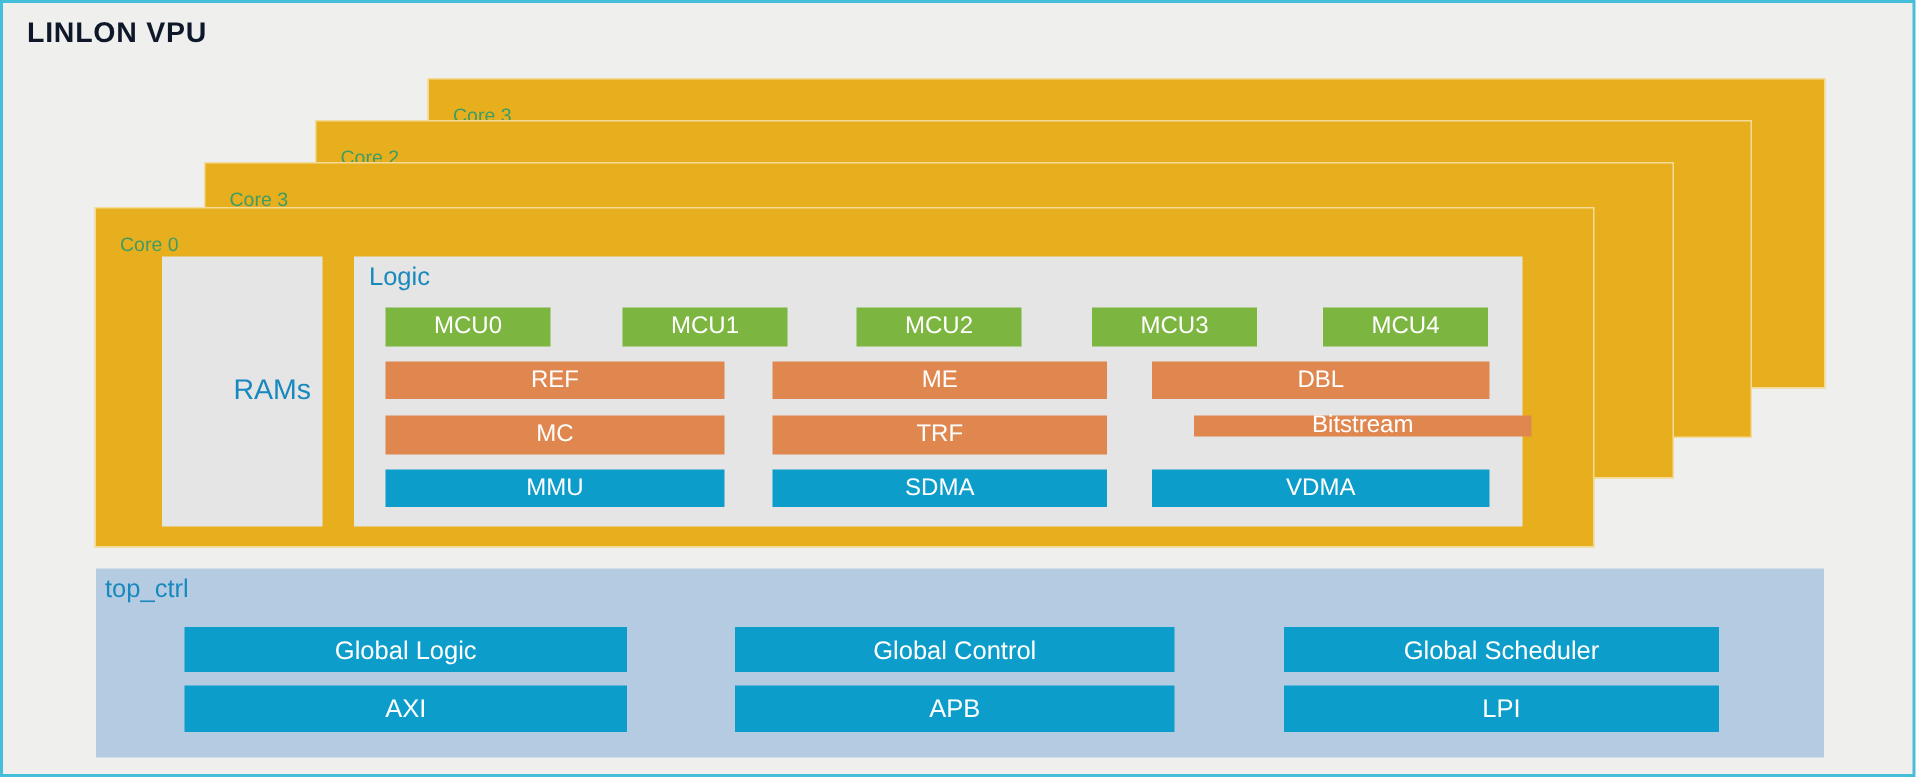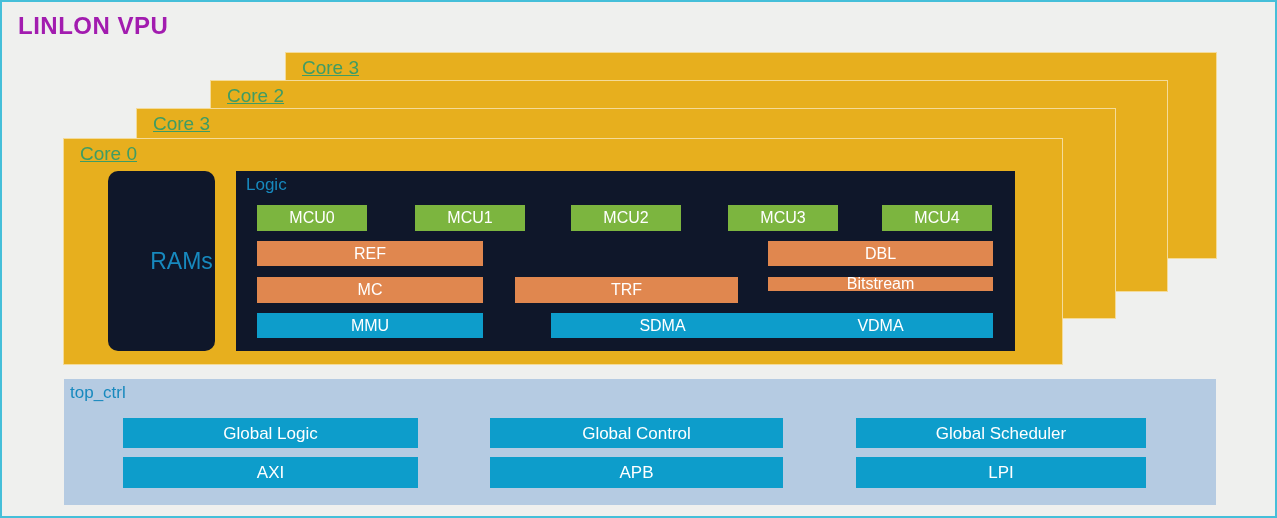--- a/index.html
+++ b/index.html
@@ -7,34 +7,34 @@
     position:relative;
     width:1277px;height:518px;
     background:#EFF0EE;
     border:2px solid #45BFD9;
     box-sizing:border-box;
     font-family:"Liberation Sans", sans-serif;
     overflow:hidden;
   }
   .abs{position:absolute;box-sizing:border-box;}
   .page-title{
-    font-size:24px;font-weight:bold;color:#a21caf;letter-spacing:.5px;
+    font-size:19px;font-weight:bold;color:#0f172a;letter-spacing:.5px;
   }
   .core{
     background:#E7AF1E;
     border:1px solid rgba(255,255,255,0.55);
   }
   .core-label{
-    position:absolute;left:16px;top:4px;
-    font-size:19px;color:#3E9C64;text-decoration:underline;
+    position:absolute;left:16px;top:16px;
+    font-size:13px;color:#3E9C64;
   }
-  .white-box{background:#0f172a;padding-left:40px;}
+  .white-box{background:#e5e5e5;padding-left:40px;}
   .rams-box{
     display:flex;align-items:center;justify-content:center;
-    font-size:23px;color:#1789BE;border-radius:10px;
+    font-size:19px;color:#1789BE;
   }
   .logic-label{
     position:absolute;left:10px;top:4px;
     font-size:17px;color:#1789BE;
   }
   .bar{
     position:absolute;
     display:flex;align-items:center;justify-content:center;
     color:#FFFFFF;font-size:16px;line-height:1;
   }
@@ -83,28 +83,29 @@
     <div class="abs white-box" style="left:172px;top:32px;width:779px;height:180px;">
       <div class="logic-label">Logic</div>
 
       <div class="bar mcu" style="left:21px;top:34px;width:110px;height:26px;">MCU0</div>
       <div class="bar mcu" style="left:179px;top:34px;width:110px;height:26px;">MCU1</div>
       <div class="bar mcu" style="left:335px;top:34px;width:110px;height:26px;">MCU2</div>
       <div class="bar mcu" style="left:492px;top:34px;width:110px;height:26px;">MCU3</div>
       <div class="bar mcu" style="left:646px;top:34px;width:110px;height:26px;">MCU4</div>
 
       <div class="bar orange" style="left:21px;top:70px;width:226px;height:25px;">REF</div>
+      <div class="bar orange" style="left:279px;top:70px;width:223px;height:25px;">ME</div>
       <div class="bar orange" style="left:532px;top:70px;width:225px;height:25px;">DBL</div>
 
       <div class="bar orange" style="left:21px;top:106px;width:226px;height:26px;">MC</div>
       <div class="bar orange" style="left:279px;top:106px;width:223px;height:26px;">TRF</div>
-      <div class="bar orange" style="left:532px;top:106px;width:225px;height:14px;">Bitstream</div>
+      <div class="bar orange" style="left:560px;top:106px;width:225px;height:14px;">Bitstream</div>
 
       <div class="bar blue" style="left:21px;top:142px;width:226px;height:25px;">MMU</div>
-      <div class="bar blue" style="left:279px;top:142px;width:223px;height:25px;margin-left:36px;">SDMA</div>
+      <div class="bar blue" style="left:279px;top:142px;width:223px;height:25px;">SDMA</div>
       <div class="bar blue" style="left:532px;top:142px;width:225px;height:25px;">VDMA</div>
     </div>
   </div>
 
   <div class="abs topctrl" style="left:62px;top:377px;width:1152px;height:126px;">
     <div class="topctrl-label">top_ctrl</div>
 
     <div class="ctrl-bar" style="left:59px;top:39px;width:295px;height:30px;">Global Logic</div>
     <div class="ctrl-bar" style="left:426px;top:39px;width:293px;height:30px;">Global Control</div>
     <div class="ctrl-bar" style="left:792px;top:39px;width:290px;height:30px;">Global Scheduler</div>

